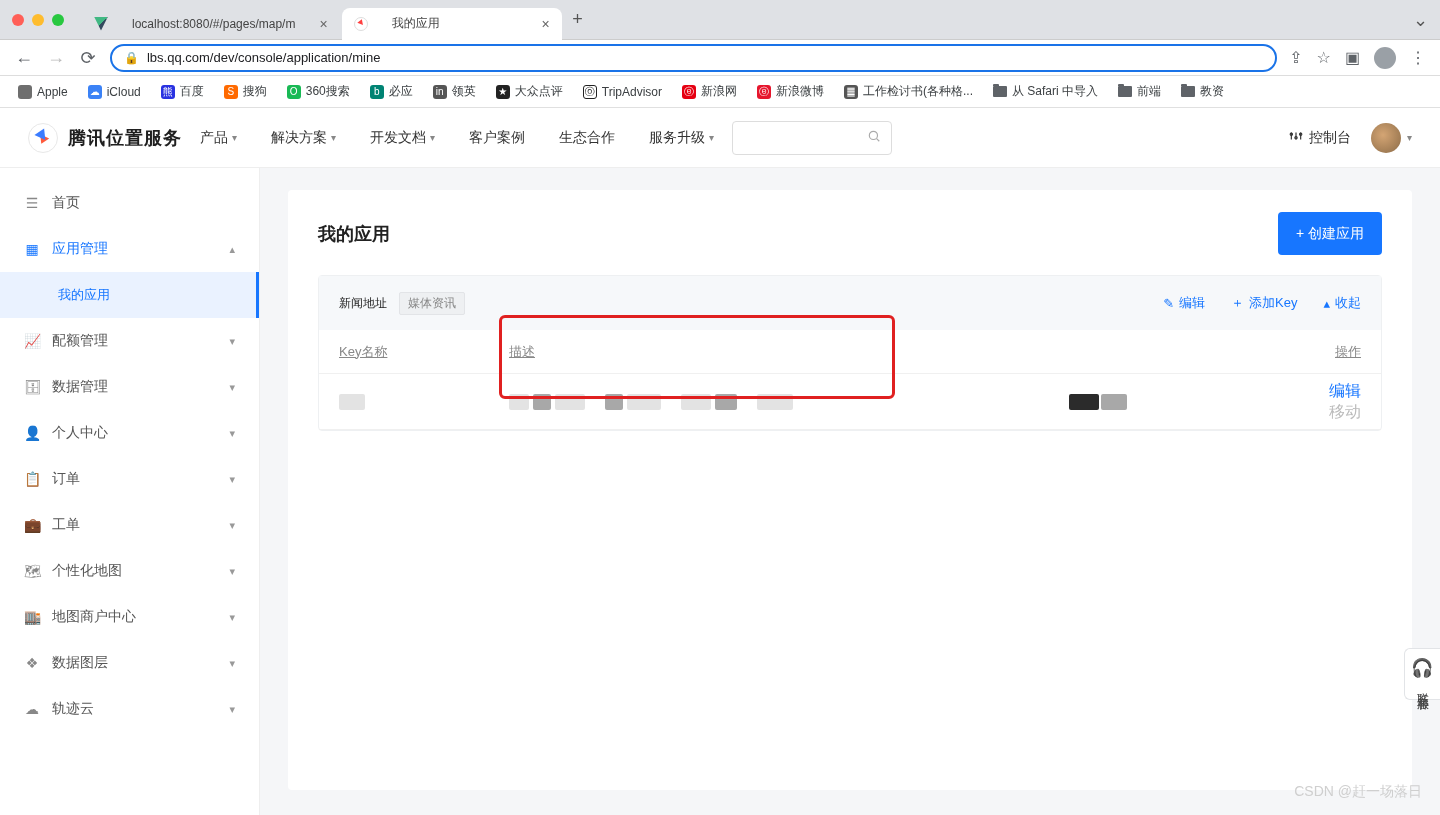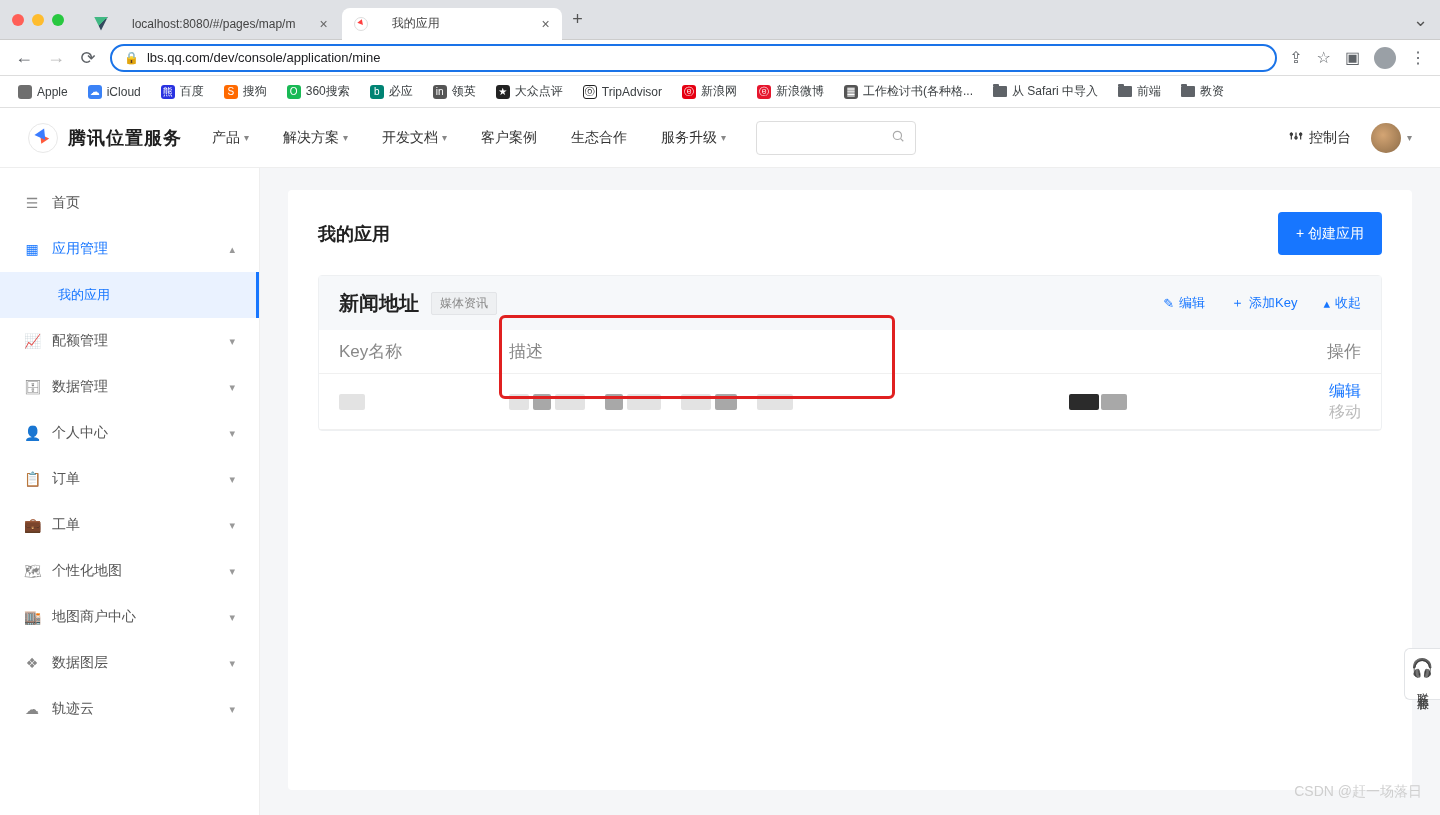--- a/index.html
+++ b/index.html
@@ -28,21 +28,21 @@
 .url-right span { cursor: pointer; font-size: 16px; }
 .url-right .avatar { width: 22px; height: 22px; border-radius: 50%; background: #9aa0a6; }
 
 .chrome-bm { height: 32px; background: #fff; display: flex; align-items: center; padding: 0 18px; gap: 20px; font-size: 12px; color: #3c4043; border-bottom: 1px solid #e0e0e0; }
 .bm { display: flex; align-items: center; gap: 5px; cursor: pointer; white-space: nowrap; }
 .bm .bico { width: 14px; height: 14px; border-radius: 3px; display: inline-flex; align-items: center; justify-content: center; font-size: 10px; color: #fff; }
 .folder-ico { width: 14px; height: 11px; background: #5f6368; border-radius: 1px; position: relative; }
 .folder-ico::before { content:""; position:absolute; top:-2px; left:0; width:6px; height:2px; background:#5f6368; border-radius:1px 1px 0 0; }
 
 
-.app-header { height: 60px; display: flex; align-items: center; padding: 0 28px; border-bottom: 1px solid #eee; gap: 30px; }
+.app-header { height: 60px; display: flex; align-items: center; padding: 0 28px; border-bottom: 1px solid #eee; gap: 18px; }
 .logo { display: flex; align-items: center; gap: 10px; }
 .logo-ico { width: 30px; height: 30px; border-radius: 50%; background: #fff; border:1px solid #e8e8e8; position: relative; }
 .logo-ico::after { content:""; position:absolute; left:7px; top:4px; width:0;height:0;border-left:6px solid transparent;border-right:6px solid transparent;border-bottom:10px solid #3b7cff; transform:rotate(25deg);}
 .logo-ico::before { content:""; position:absolute; left:9px; top:12px; width:0;height:0;border-left:5px solid transparent;border-right:5px solid transparent;border-top:8px solid #ff5a3c; transform:rotate(25deg);}
 .logo-text { font-size: 18px; font-weight: 700; color: #202020; letter-spacing: 1px; }
 .main-nav { display: flex; gap: 34px; font-size: 14px; color: #333; }
 .main-nav .ni { cursor: pointer; display: flex; align-items: center; gap: 4px; }
 .main-nav .ni .caret { font-size: 10px; color: #888; }
 .search-box { width: 160px; height: 34px; border: 1px solid #ddd; border-radius: 4px; display: flex; align-items: center; padding: 0 10px; color: #aaa; }
 .search-box .sico { margin-left: auto; font-size: 16px; }
@@ -62,26 +62,26 @@
 .sb-sub.active { background: #eaf2ff; color: #1776ff; border-right: 3px solid #1776ff; }
 
 .content { flex: 1; background: #f5f6f8; padding: 22px 28px; }
 .panel { background: #fff; border-radius: 4px; min-height: 600px; padding: 22px 30px; }
 .panel-head { display: flex; align-items: center; margin-bottom: 20px; }
 .panel-title { font-size: 18px; font-weight: 600; color: #222; }
 .btn-primary { margin-left: auto; background: #1776ff; color: #fff; border: none; height: 43px; padding: 0 18px; border-radius: 4px; font-size: 14px; cursor: pointer; }
 
 .app-card { border: 1px solid #eef0f2; border-radius: 4px; }
 .app-card-head { background: #f6f8fa; height: 54px; display: flex; align-items: center; padding: 0 20px; gap: 12px; }
-.ach-title { font-size: 20px; font-weight: 700; color: #222; text-align: center; }
+.ach-title { font-size: 12px; font-weight: 400; color: #222; text-align: center; }
 .ach-tag { font-size: 12px; color: #888; background: #eef0f2; border: 1px solid #e2e4e7; padding: 2px 8px; border-radius: 2px; }
 .ach-actions { margin-left: auto; display: flex; gap: 26px; font-size: 13px; color: #1776ff; }
 .ach-actions .act { cursor: pointer; display: flex; align-items: center; gap: 5px; }
 
-.tbl-head { display: flex; height: 44px; align-items: center; padding: 0 20px; font-size: 17px; color: #888; border-bottom: 1px solid #f0f0f0; }
+.tbl-head { display: flex; height: 44px; align-items: center; padding: 0 20px; font-size: 13px; color: #888; border-bottom: 1px solid #f0f0f0; text-decoration: underline; }
 .tbl-row { display: flex; height: 56px; align-items: center; padding: 0 20px; font-size: 16px; border-bottom: 1px solid #f0f0f0; }
 .col-name { width: 170px; }
 .col-key { width: 560px; }
 .col-desc { width: 220px; }
 .col-op { flex: 1; text-align: right; }
 .tbl-row .col-op .lnk { color: #1776ff; cursor: pointer; margin-left: 18px; }
 .tbl-row .col-op .lnk.dis { color: #bbb; }
 
 .redact { display: inline-block; height: 16px; background: #e3e3e3; border-radius: 2px; vertical-align: middle; }
 .redact.dark { background: #a8a8a8; }

